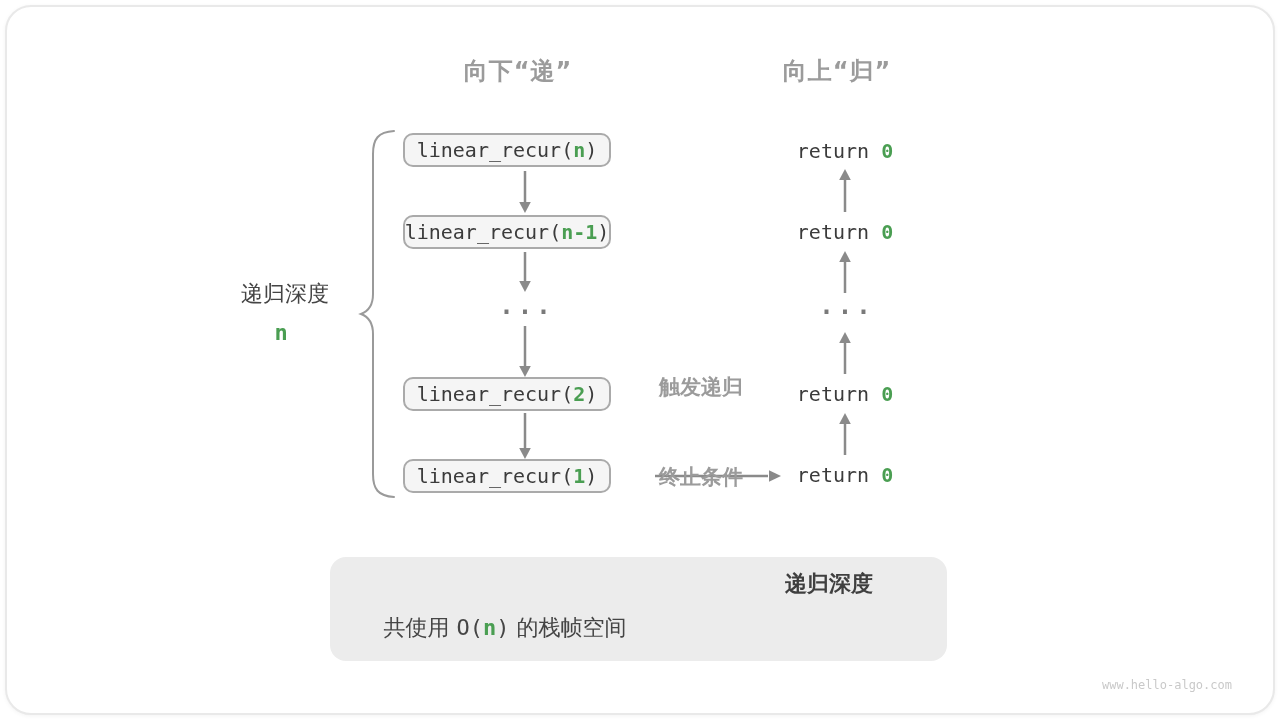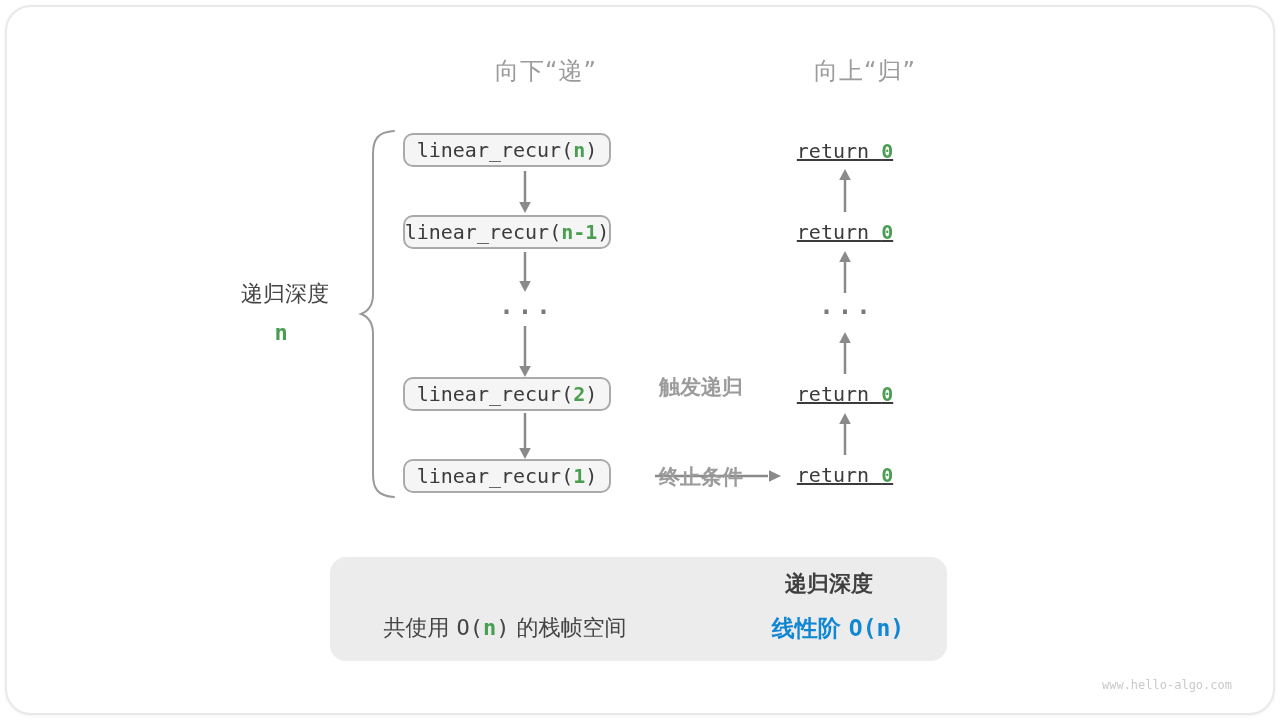--- a/index.html
+++ b/index.html
@@ -8,37 +8,37 @@
     font-family:"DejaVu Sans","Liberation Sans",sans-serif;
   }
   .card{
     position:absolute;inset:5px;border:2px solid var(--card-border);
     border-radius:26px;background:#ffffff;
     box-shadow:0 1px 4px rgba(0,0,0,0.05);
   }
   svg.overlay{position:absolute;left:0;top:0;width:1280px;height:720px;}
   .hdr{
     position:absolute;transform:translate(-50%,-50%);
-    font-weight:normal;font-size:24px;color:var(--gray-text);letter-spacing:1px;white-space:pre;margin-left:28px;
+    font-weight:bold;font-size:24px;color:var(--gray-text);letter-spacing:1px;white-space:pre;
   }
   .hdr-down{left:518px;top:71px;}
   .hdr-up{left:837px;top:71px;}
   .call-box{
     position:absolute;left:403px;width:208px;height:34px;box-sizing:border-box;
     background:var(--box-bg);border:2px solid var(--box-border);border-radius:10px;
     display:flex;align-items:center;justify-content:center;
     font-family:"DejaVu Sans Mono","Liberation Mono",monospace;
     font-size:20px;color:var(--code-text);white-space:pre;
   }
   .box-1{top:133px;} .box-2{top:215px;} .box-3{top:377px;} .box-4{top:459px;}
   .green{color:var(--green);font-weight:bold;}
   .ret{
     position:absolute;left:845px;transform:translate(-50%,-50%);
     font-family:"DejaVu Sans Mono","Liberation Mono",monospace;
-    font-size:20px;color:var(--code-text);white-space:pre;text-decoration:underline;
+    font-size:20px;color:var(--code-text);white-space:pre;
   }
   .ret-1{top:151px;} .ret-2{top:232px;} .ret-3{top:394px;} .ret-4{top:475px;}
   .ellipsis{
     position:absolute;transform:translate(-50%,-50%);
     font-family:"DejaVu Sans Mono","Liberation Mono",monospace;
     font-weight:bold;font-size:24px;color:var(--dots);letter-spacing:4px;line-height:10px;
   }
   .ellipsis-left{left:527px;top:306px;}
   .ellipsis-right{left:847px;top:306px;}
   .depth-label{
@@ -144,17 +144,16 @@
   <div class="ellipsis ellipsis-right">...</div>
 
   <div class="trigger">
     <div>触发递归</div>
     <div>终止条件</div>
   </div>
 
   <div class="summary"></div>
   <div class="sum-line sum-l2"><span>共使用 </span><span class="mono">O(</span><span class="mono green">n</span><span class="mono">)</span><span> 的栈帧空间</span></div>
   <div class="sum-line sum-title">递归深度</div>
-  <div class="sum-line sum-result"><span>线性阶 </span><span class="mono">O(n)</span></div>
 
   <div class="watermark">www.hello-algo.com</div>
 
 </div>
 
 </body></html>

